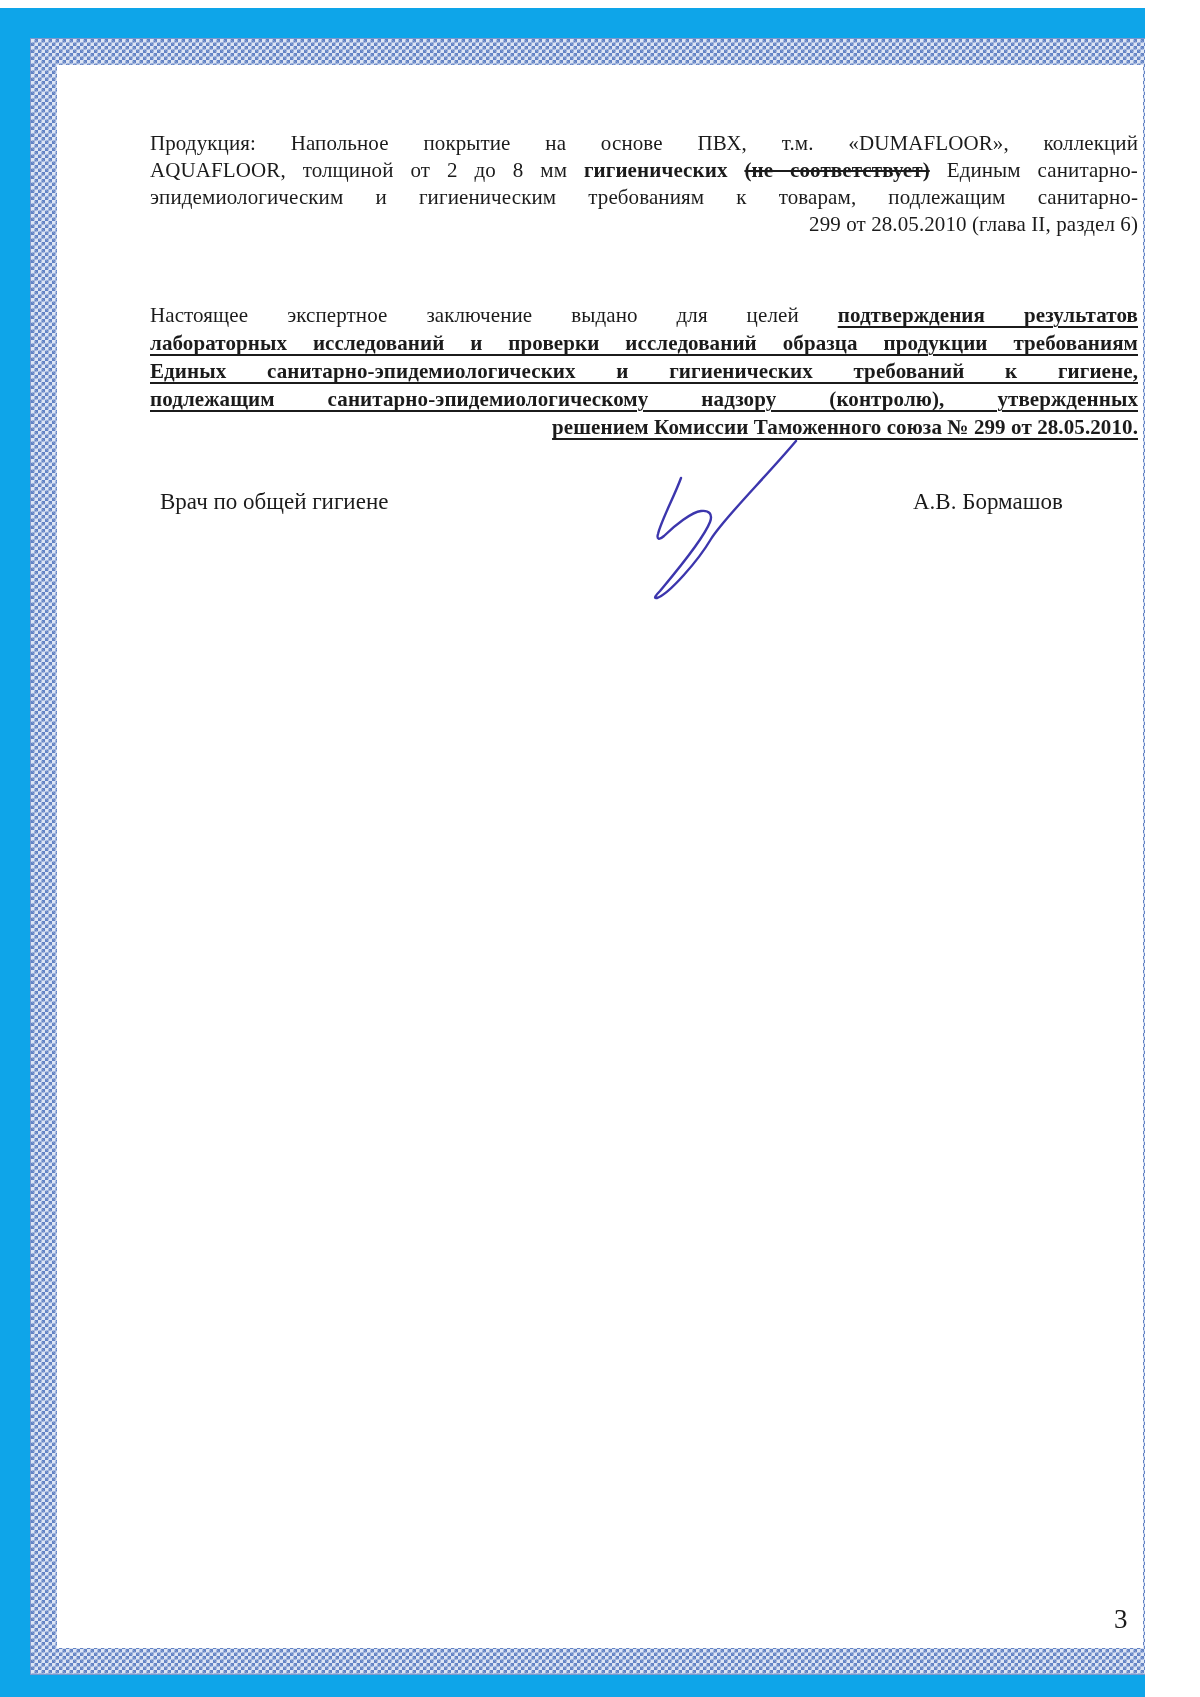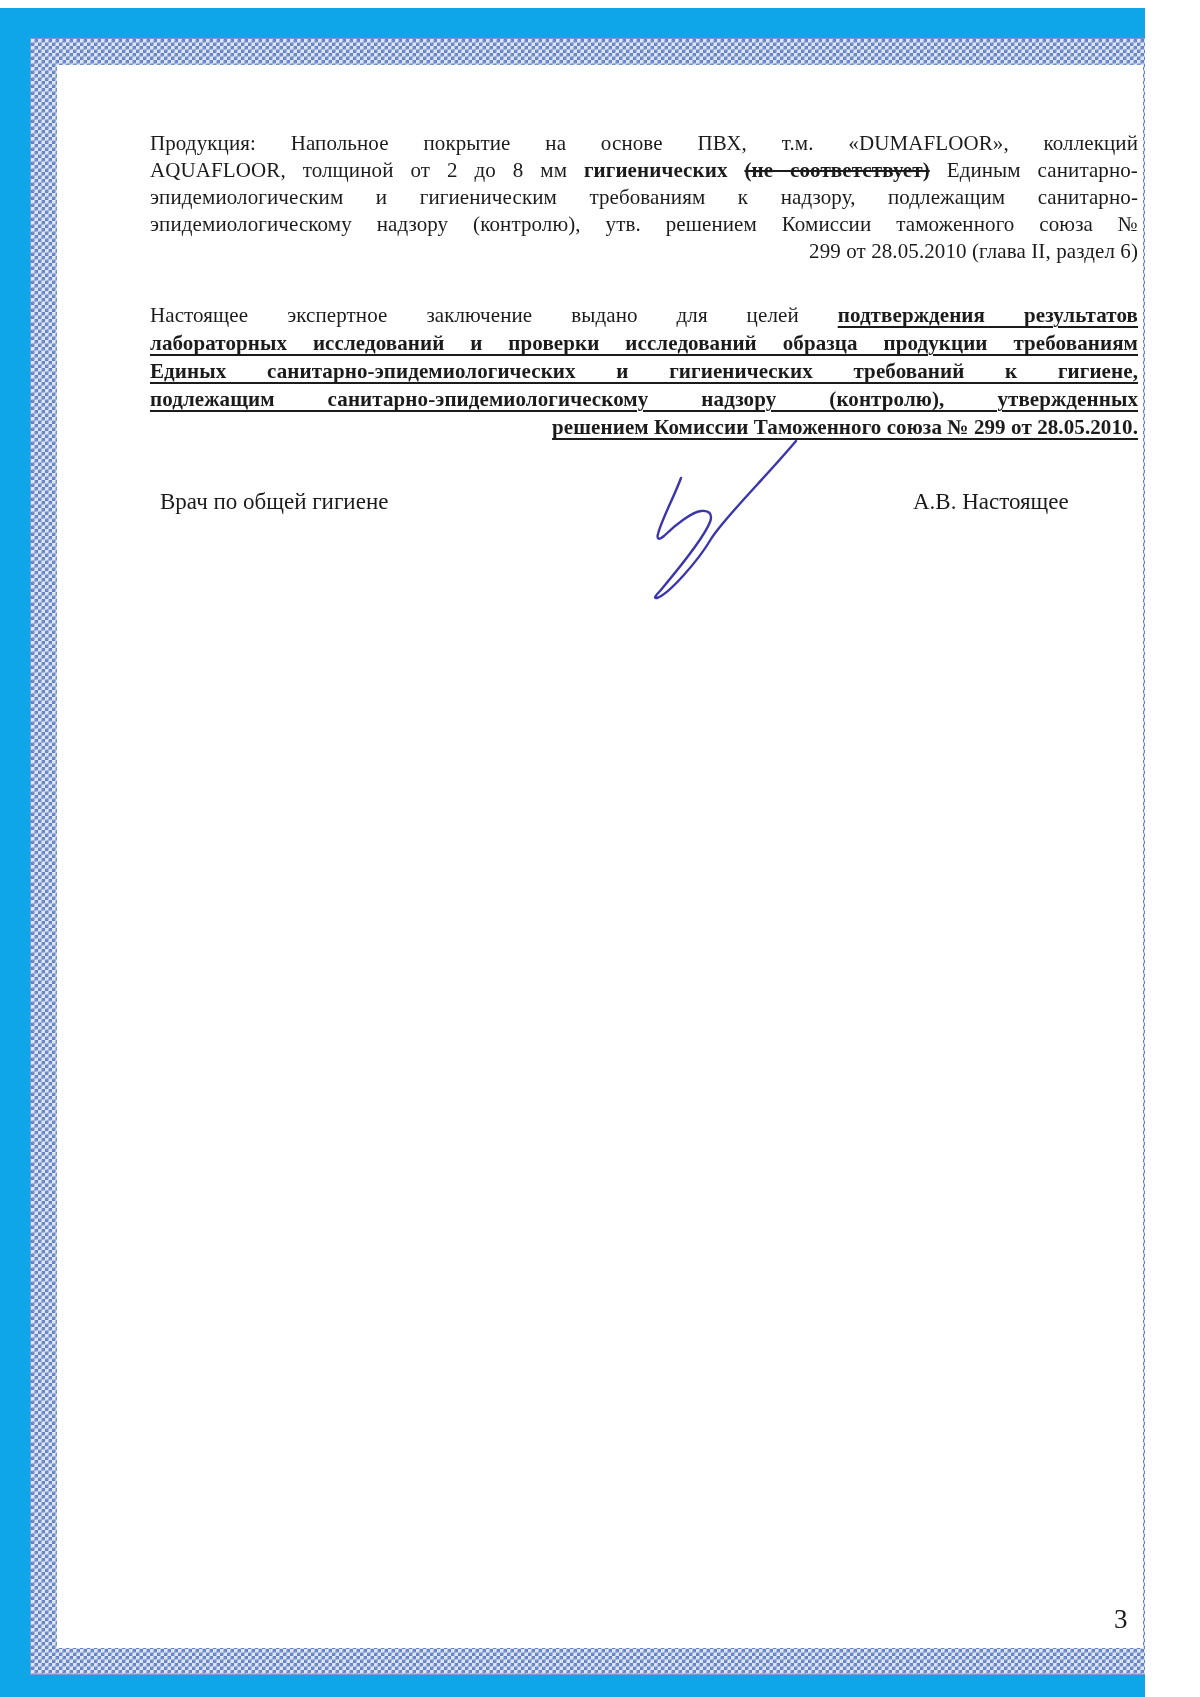--- a/index.html
+++ b/index.html
@@ -81,22 +81,21 @@
 
 <div class="page">
 
   <div class="frame">
     <div class="frame-inner"></div>
   </div>
 
   <div class="para" id="para-product">
       <div class="tline just"><span>Продукция: Напольное покрытие на основе ПВХ, т.м. «DUMAFLOOR», коллекций</span></div>
       <div class="tline just"><span>AQUAFLOOR, толщиной от 2 до 8 мм </span><span class="b">гигиенических </span><span class="b strike">(не соответствует)</span><span> Единым санитарно-</span></div>
-      <div class="tline just"><span>эпидемиологическим и гигиеническим требованиям к надзору, подлежащим санитарно-</span></div>
-      <div class="tline just"><span>эпидемиологическому надзору (контролю), утв. решением Комиссии таможенного союза №</span></div>
+      <div class="tline just"><span>эпидемиологическим и гигиеническим требованиям к товарам, подлежащим санитарно-</span></div>
       <div class="tline"><span>299 от 28.05.2010 (глава II, раздел 6)</span></div>
     </div>
 
   <div class="para" id="para-purpose">
       <div class="tline just"><span>Настоящее экспертное заключение выдано для целей </span><span class="b u">подтверждения результатов</span></div>
       <div class="tline just"><span class="b u">лабораторных исследований и проверки исследований образца продукции требованиям</span></div>
       <div class="tline just"><span class="b u">Единых санитарно-эпидемиологических и гигиенических требований к гигиене,</span></div>
       <div class="tline just"><span class="b u">подлежащим санитарно-эпидемиологическому надзору (контролю), утвержденных</span></div>
       <div class="tline"><span class="b u">решением Комиссии Таможенного союза № 299 от 28.05.2010.</span></div>
     </div>
@@ -108,17 +107,17 @@
              C 29 62, 16 86, 13 99
              C 11.5 104, 14 105.5, 19 101
              C 30 90, 47 77, 56 76
              C 64 75, 68 79, 65 87
              C 58 105, 30 138, 15 156
              C 11 160, 8 164, 12 163
              C 24 159, 53 126, 66 104
              C 79 83, 119 44, 151 6"></path>
   </svg>
 
-  <div class="sig-name">А.В. Настоящее</div>
+  <div class="sig-name">А.В. Бормашов</div>
 
   <div class="page-number">3</div>
 
 </div>
 
 </body></html>

